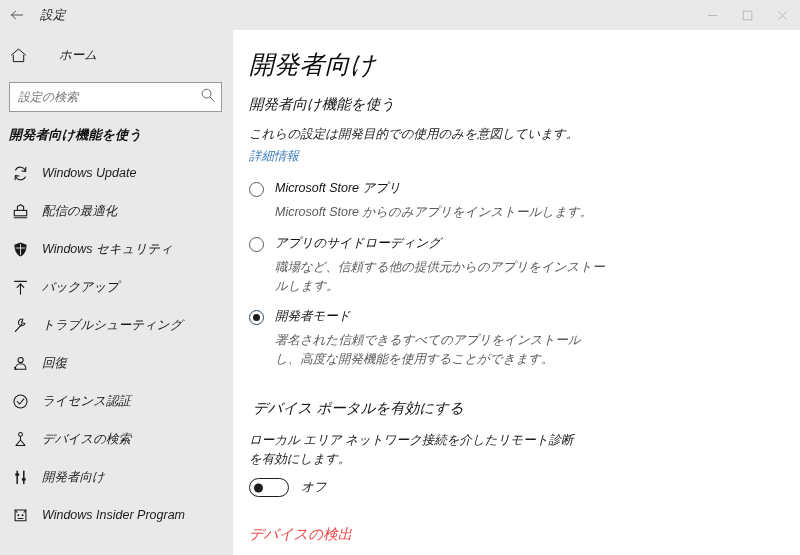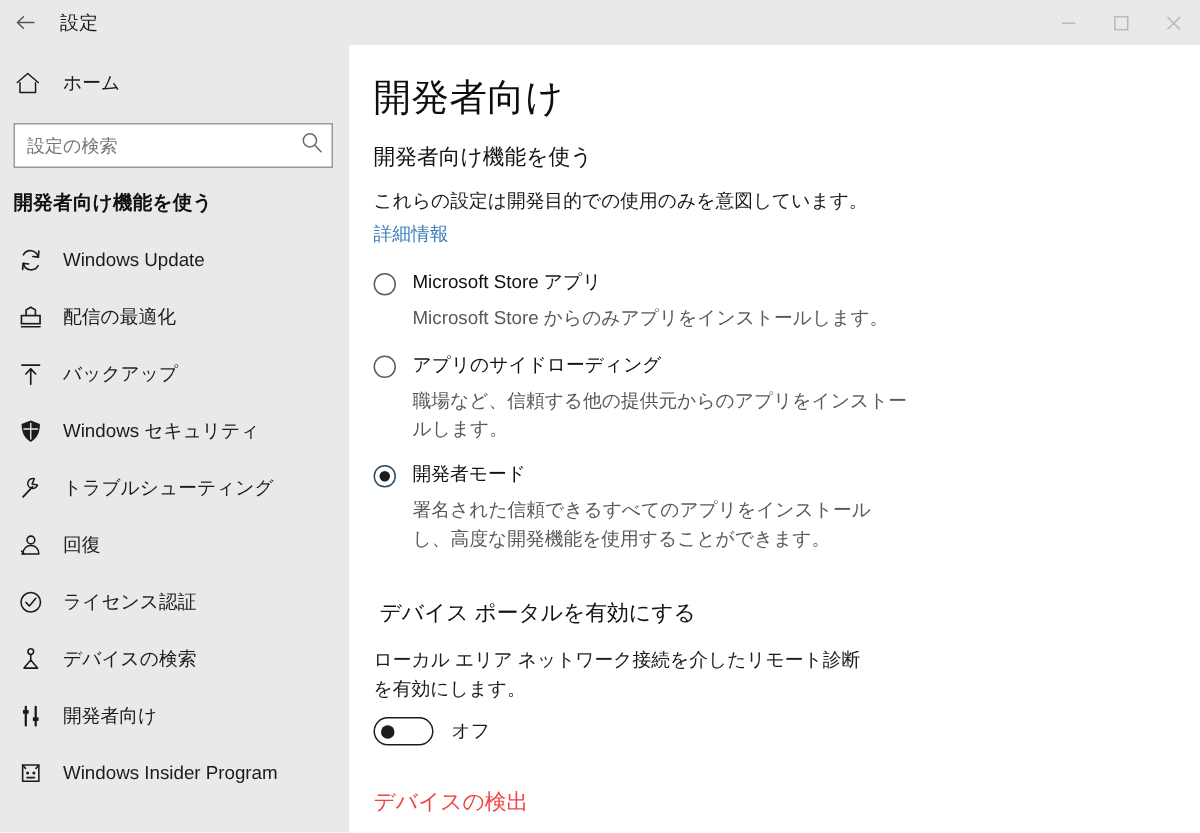--- a/index.html
+++ b/index.html
@@ -16,20 +16,21 @@
   }
 
   
   .window {
     position: relative;
     width: 800px;
     height: 555px;
     background: #ffffff;
     box-sizing: border-box;
     overflow: hidden;
+    font-style: italic;
   }
 
   
   .titlebar {
     position: absolute;
     left: 0; top: 0;
     width: 800px;
     height: 30px;
     background: #e9e9e9;
     display: flex;
@@ -73,20 +74,21 @@
     background: #e9e9e9;
     box-sizing: border-box;
   }
 
   .home-row {
     display: flex;
     align-items: center;
     height: 30px;
     margin-top: 10px;
     padding-left: 10px;
+    gap: 17px;
   }
   .home-icon {
     width: 20px;
     display: flex;
     align-items: center;
     justify-content: flex-start;
   }
   .home-label {
     font-size: 12.5px;
     color: #1b1b1b;
@@ -373,37 +375,37 @@
             <rect x="2.3" y="7.4" width="12.4" height="5.4" stroke="#1b1b1b" stroke-width="1.1" fill="none"></rect>
             <path d="M2.3 14.8 H14.7" stroke="#1b1b1b" stroke-width="1.1" fill="none" stroke-linecap="round"></path>
           </svg>
         </span>
         <span class="nav-label">配信の最適化</span>
       </div>
 
       <div class="nav-item">
         <span class="nav-ico">
           <svg width="17" height="17" viewBox="0 0 17 17">
+            <path d="M8.5 1.4 L14.6 3.7 C14.6 9.8 12.3 13.6 8.5 15.6 C4.7 13.6 2.4 9.8 2.4 3.7 Z" fill="#1b1b1b"></path>
+            <path d="M8.5 2.9 L8.5 14.0" stroke="#e9e9e9" stroke-width="0.9"></path>
+            <path d="M3.6 7.0 L13.4 7.0" stroke="#e9e9e9" stroke-width="0.9"></path>
+          </svg>
+        </span>
+        <span class="nav-label">Windows セキュリティ</span>
+      </div>
+
+      <div class="nav-item">
+        <span class="nav-ico">
+          <svg width="17" height="17" viewBox="0 0 17 17">
             <path d="M2.6 2.4 H14.4" stroke="#1b1b1b" stroke-width="1.1" stroke-linecap="round"></path>
             <path d="M8.5 15.2 V5.1" stroke="#1b1b1b" stroke-width="1.1" stroke-linecap="round"></path>
             <path d="M5.2 8.3 L8.5 4.9 L11.8 8.3" stroke="#1b1b1b" stroke-width="1.1" fill="none" stroke-linecap="round" stroke-linejoin="round"></path>
           </svg>
         </span>
         <span class="nav-label">バックアップ</span>
-      </div>
-
-      <div class="nav-item">
-        <span class="nav-ico">
-          <svg width="17" height="17" viewBox="0 0 17 17">
-            <path d="M8.5 1.4 L14.6 3.7 C14.6 9.8 12.3 13.6 8.5 15.6 C4.7 13.6 2.4 9.8 2.4 3.7 Z" fill="#1b1b1b"></path>
-            <path d="M8.5 2.9 L8.5 14.0" stroke="#e9e9e9" stroke-width="0.9"></path>
-            <path d="M3.6 7.0 L13.4 7.0" stroke="#e9e9e9" stroke-width="0.9"></path>
-          </svg>
-        </span>
-        <span class="nav-label">Windows セキュリティ</span>
       </div>
 
       <div class="nav-item">
         <span class="nav-ico">
           <svg width="17" height="17" viewBox="0 0 17 17">
             <path d="M10.9 2.2 A3.3 3.3 0 1 0 12.9 6.6 L13.0 6.4 L9.4 5.7 Z" stroke="#1b1b1b" stroke-width="1.05" fill="none" stroke-linejoin="round"></path>
             <path d="M9.8 7.4 L3.4 14.3" stroke="#1b1b1b" stroke-width="1.2" stroke-linecap="round"></path>
           </svg>
         </span>
         <span class="nav-label">トラブルシューティング</span>

